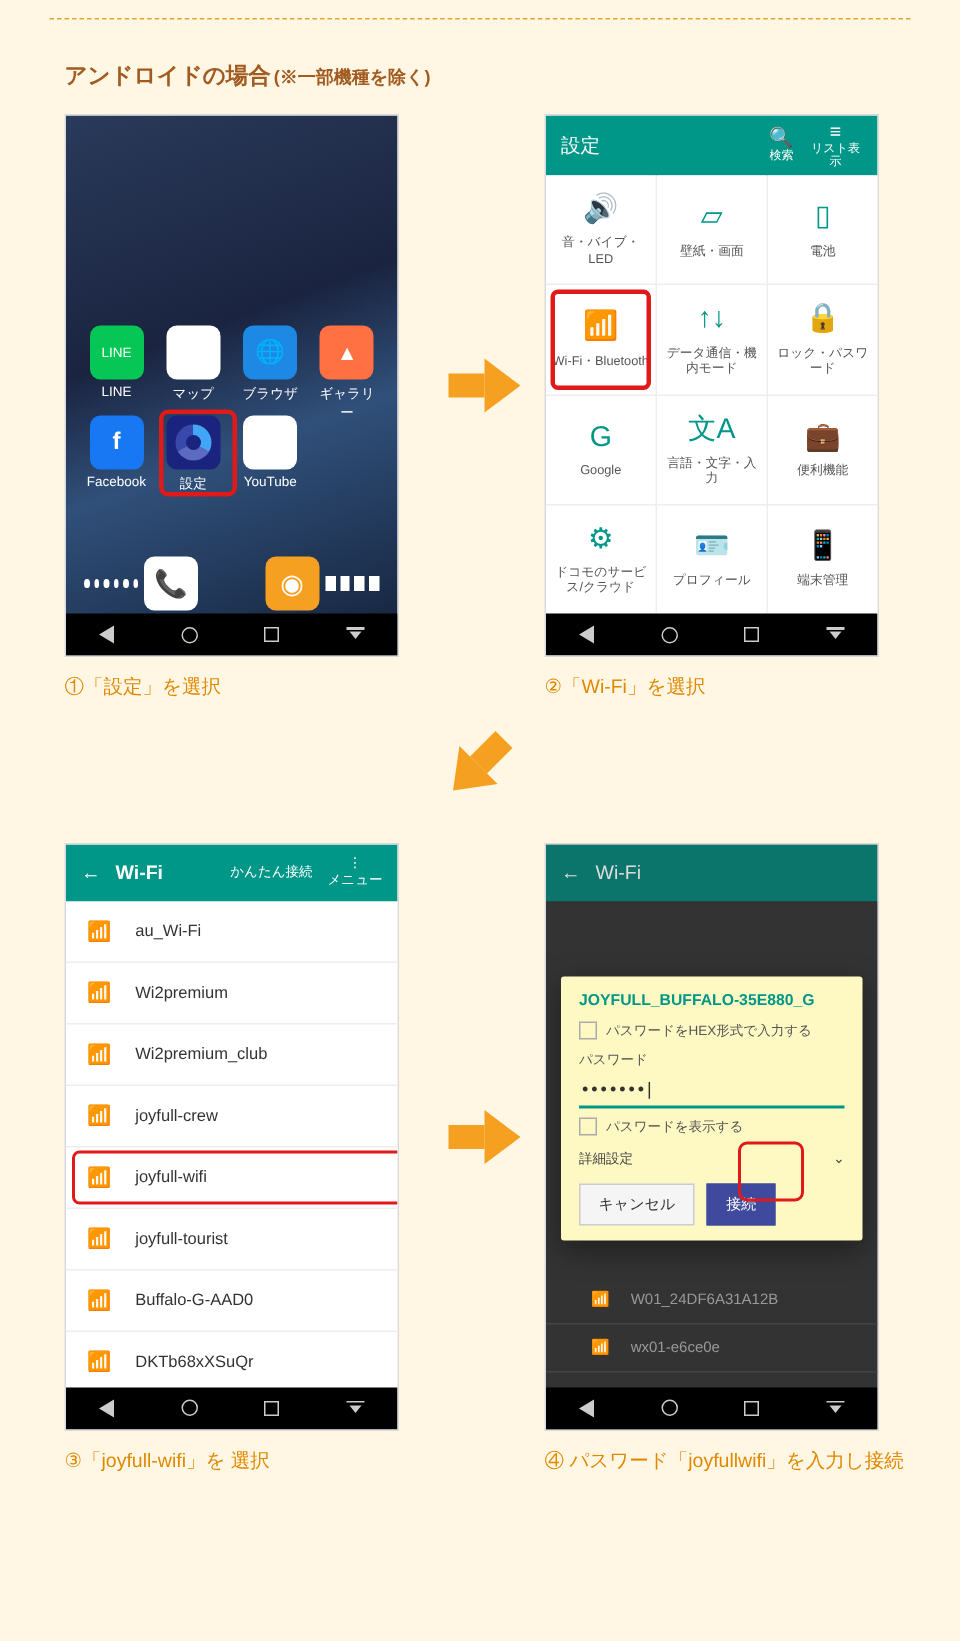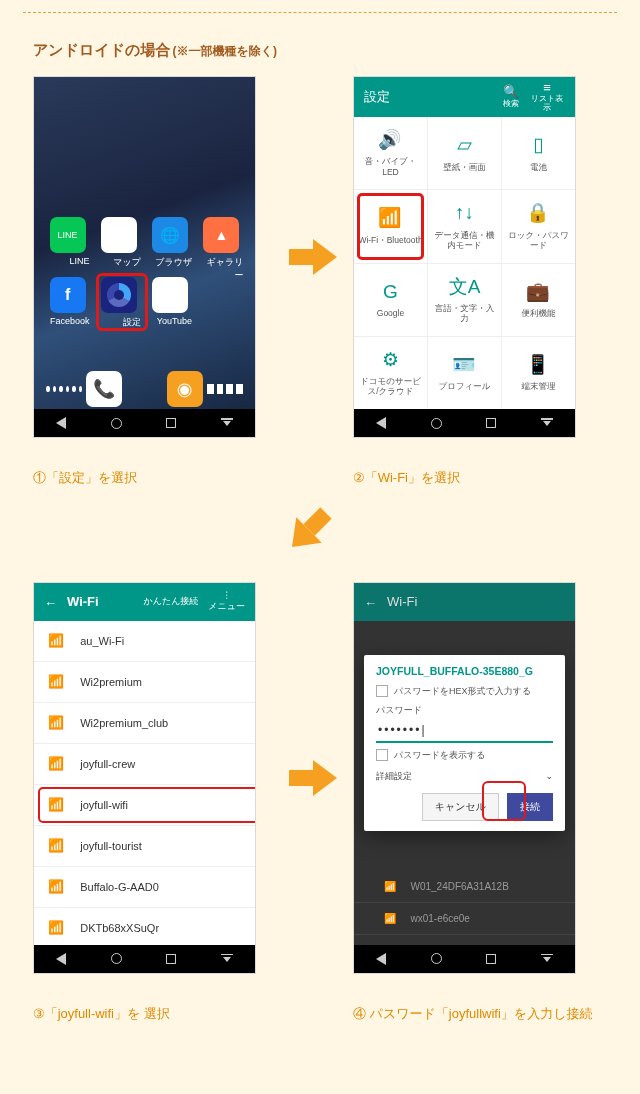--- a/index.html
+++ b/index.html
@@ -8,48 +8,48 @@
     --orange:#f6a021;
     --page-bg:#fff7e4;
     --title-color:#a15a1f;
     --caption-color:#e08800;
     --red:#e11919;
     --android-nav:#000;
     --txt:#222;
   }
   *{box-sizing:border-box;font-family:"Hiragino Kaku Gothic Pro","Meiryo",sans-serif}
   body{margin:0;background:#fff;color:var(--txt);font-size:11px}
-  .page{width:640px;min-height:1094px;background:var(--page-bg);padding:18px 33px 40px;position:relative}
+  .page{width:640px;min-height:1094px;background:var(--page-bg);padding:18px 43px 40px;position:relative}
   .top-dashes{border-top:1px dashed #e8a030;height:1px;margin:-6px -10px 28px}
   .title{color:var(--title-color);font-weight:700;font-size:15px;display:flex;align-items:baseline;gap:2px;margin-bottom:16px}
   .title .sub{font-size:12px;font-weight:700}
   .grid{display:grid;grid-template-columns:240px 60px 240px;grid-template-rows:auto auto auto auto auto;column-gap:10px;align-items:start}
   .phone{width:223px;background:#fff;border:1px solid #d9d9d9;position:relative;overflow:hidden}
-  .caption{color:var(--caption-color);font-size:13px;margin-top:30px;line-height:1.5}
+  .caption{color:var(--caption-color);font-size:13px;margin-top:10px;line-height:1.5}
 
   
   .arrow{width:48px;height:36px;position:relative;margin:auto}
   .arrow::before{content:"";position:absolute;left:0;top:10px;width:24px;height:16px;background:var(--orange)}
   .arrow::after{content:"";position:absolute;left:24px;top:0;border-left:24px solid var(--orange);border-top:18px solid transparent;border-bottom:18px solid transparent}
   .arrow.r45{transform:rotate(135deg)}
 
   
   .navbar{height:28px;background:var(--android-nav);display:flex;justify-content:space-around;align-items:center}
   .navbar span{color:#ccc;font-size:13px;line-height:1}
   .nav-tri{width:0;height:0;border-top:6px solid transparent;border-bottom:6px solid transparent;border-right:10px solid #ccc}
   .nav-circ{width:11px;height:11px;border:1.5px solid #ccc;border-radius:50%}
   .nav-sq{width:10px;height:10px;border:1.5px solid #ccc}
   .nav-dd{width:12px;height:10px;position:relative}
   .nav-dd::before{content:"";position:absolute;top:0;left:0;right:0;height:1.5px;background:#ccc}
   .nav-dd::after{content:"";position:absolute;top:3px;left:2px;border-left:4px solid transparent;border-right:4px solid transparent;border-top:5px solid #ccc}
 
   
   .home{height:360px;background:linear-gradient(160deg,#2a3a5a 0%,#1a2440 40%,#30507a 60%,#132038 100%);position:relative;color:#fff;font-size:9px}
   .home .apps{position:absolute;top:140px;left:0;right:0;display:flex;justify-content:space-around;padding:0 8px}
-  .app{width:44px;text-align:right}
+  .app{width:44px;text-align:center}
   .app .ic{width:36px;height:36px;border-radius:7px;margin:0 auto 3px;position:relative;display:flex;align-items:center;justify-content:center;font-size:16px;color:#fff}
   .home .apps2{position:absolute;top:200px;left:0;right:0;display:flex;justify-content:space-around;padding:0 8px}
   .settings-hl{position:absolute;top:196px;left:62px;width:52px;height:58px;border:3px solid var(--red);border-radius:6px}
   .dock{position:absolute;bottom:30px;left:0;right:0;display:flex;justify-content:space-around;padding:0 10px}
   .dock .ic{width:36px;height:36px;border-radius:7px;display:flex;align-items:center;justify-content:center;font-size:18px}
   .ic-line{background:#06c755}
   .ic-map{background:#fff;color:#4285f4}
   .ic-browser{background:#1e88e5}
   .ic-gallery{background:#ff7043}
   .ic-fb{background:#1877f2;font-weight:700}
@@ -89,29 +89,29 @@
   .wi-active{color:var(--teal)!important}
 
   
   .s4{height:390px;position:relative;background:#2a2a2a}
   .s4-head{background:rgba(0,150,136,.7);color:#ddd;height:38px;display:flex;align-items:center;padding:0 10px;font-size:13px;gap:10px}
   .dim-list{position:absolute;top:38px;left:0;right:0;bottom:28px;background:#333;color:#999;font-size:10px}
   .dim-list .r{height:32px;border-bottom:1px solid #444;display:flex;align-items:center;padding:0 30px;gap:14px}
   .s4 .on{position:absolute;top:46px;left:22px;color:#ccc;font-size:10px}
   .s4 .tog{position:absolute;top:44px;right:14px;width:26px;height:12px;background:#0a7;border-radius:6px}
   .s4 .tog::after{content:"";position:absolute;right:-3px;top:-2px;width:16px;height:16px;border-radius:50%;background:#3dc}
-  .dialog{position:absolute;top:72px;left:10px;right:10px;background:#ffffff;border-radius:2px;padding:10px 12px 10px;color:#333;box-shadow:0 6px 20px rgba(0,0,0,.4)}
+  .dialog{position:absolute;top:88px;left:10px;right:10px;background:#fef9c3;border-radius:2px;padding:10px 12px 10px;color:#333;box-shadow:0 6px 20px rgba(0,0,0,.4)}
   .dialog .dt{color:var(--teal);font-weight:700;font-size:10.5px;margin-bottom:8px}
   .chkrow{display:flex;align-items:center;gap:6px;font-size:9px;color:#555;margin:6px 0}
   .chkbox{width:12px;height:12px;border:1px solid #aaa}
   .lbl{font-size:9px;color:#555;margin-top:4px}
   .pwfield{border-bottom:2px solid var(--teal);padding:4px 2px;font-size:12px;letter-spacing:2px;color:#333;margin:2px 0 6px}
   .hint{font-size:8px;color:#777;line-height:1.4}
   .adv{display:flex;justify-content:space-between;align-items:center;font-size:9px;color:#444;margin-top:8px}
-  .btns{display:flex;justify-content:flex-end;gap:8px;margin-top:10px}
+  .btns{display:flex;gap:8px;margin-top:10px}
   .btn{font-size:10px;padding:6px 12px;border:1px solid #ccc;background:#f5f5f5}
   .btn.pri{background:#3f4a9e;color:#fff;border-color:#3f4a9e}
   .s4-hl{position:absolute;top:198px;left:128px;width:44px;height:40px;border:2px solid var(--red);border-radius:6px;z-index:5}
 
   
   .c1{grid-column:1;grid-row:1} .carr1{grid-column:2;grid-row:1;align-self:center} .c2{grid-column:3;grid-row:1}
   .cap1{grid-column:1;grid-row:2} .cap2{grid-column:3;grid-row:2}
   .midarr{grid-column:1/4;grid-row:3;height:94px;position:relative}
   .midarr .arrow{position:absolute;left:252px;top:24px}
   .c3{grid-column:1;grid-row:4} .carr3{grid-column:2;grid-row:4;align-self:center} .c4{grid-column:3;grid-row:4}

